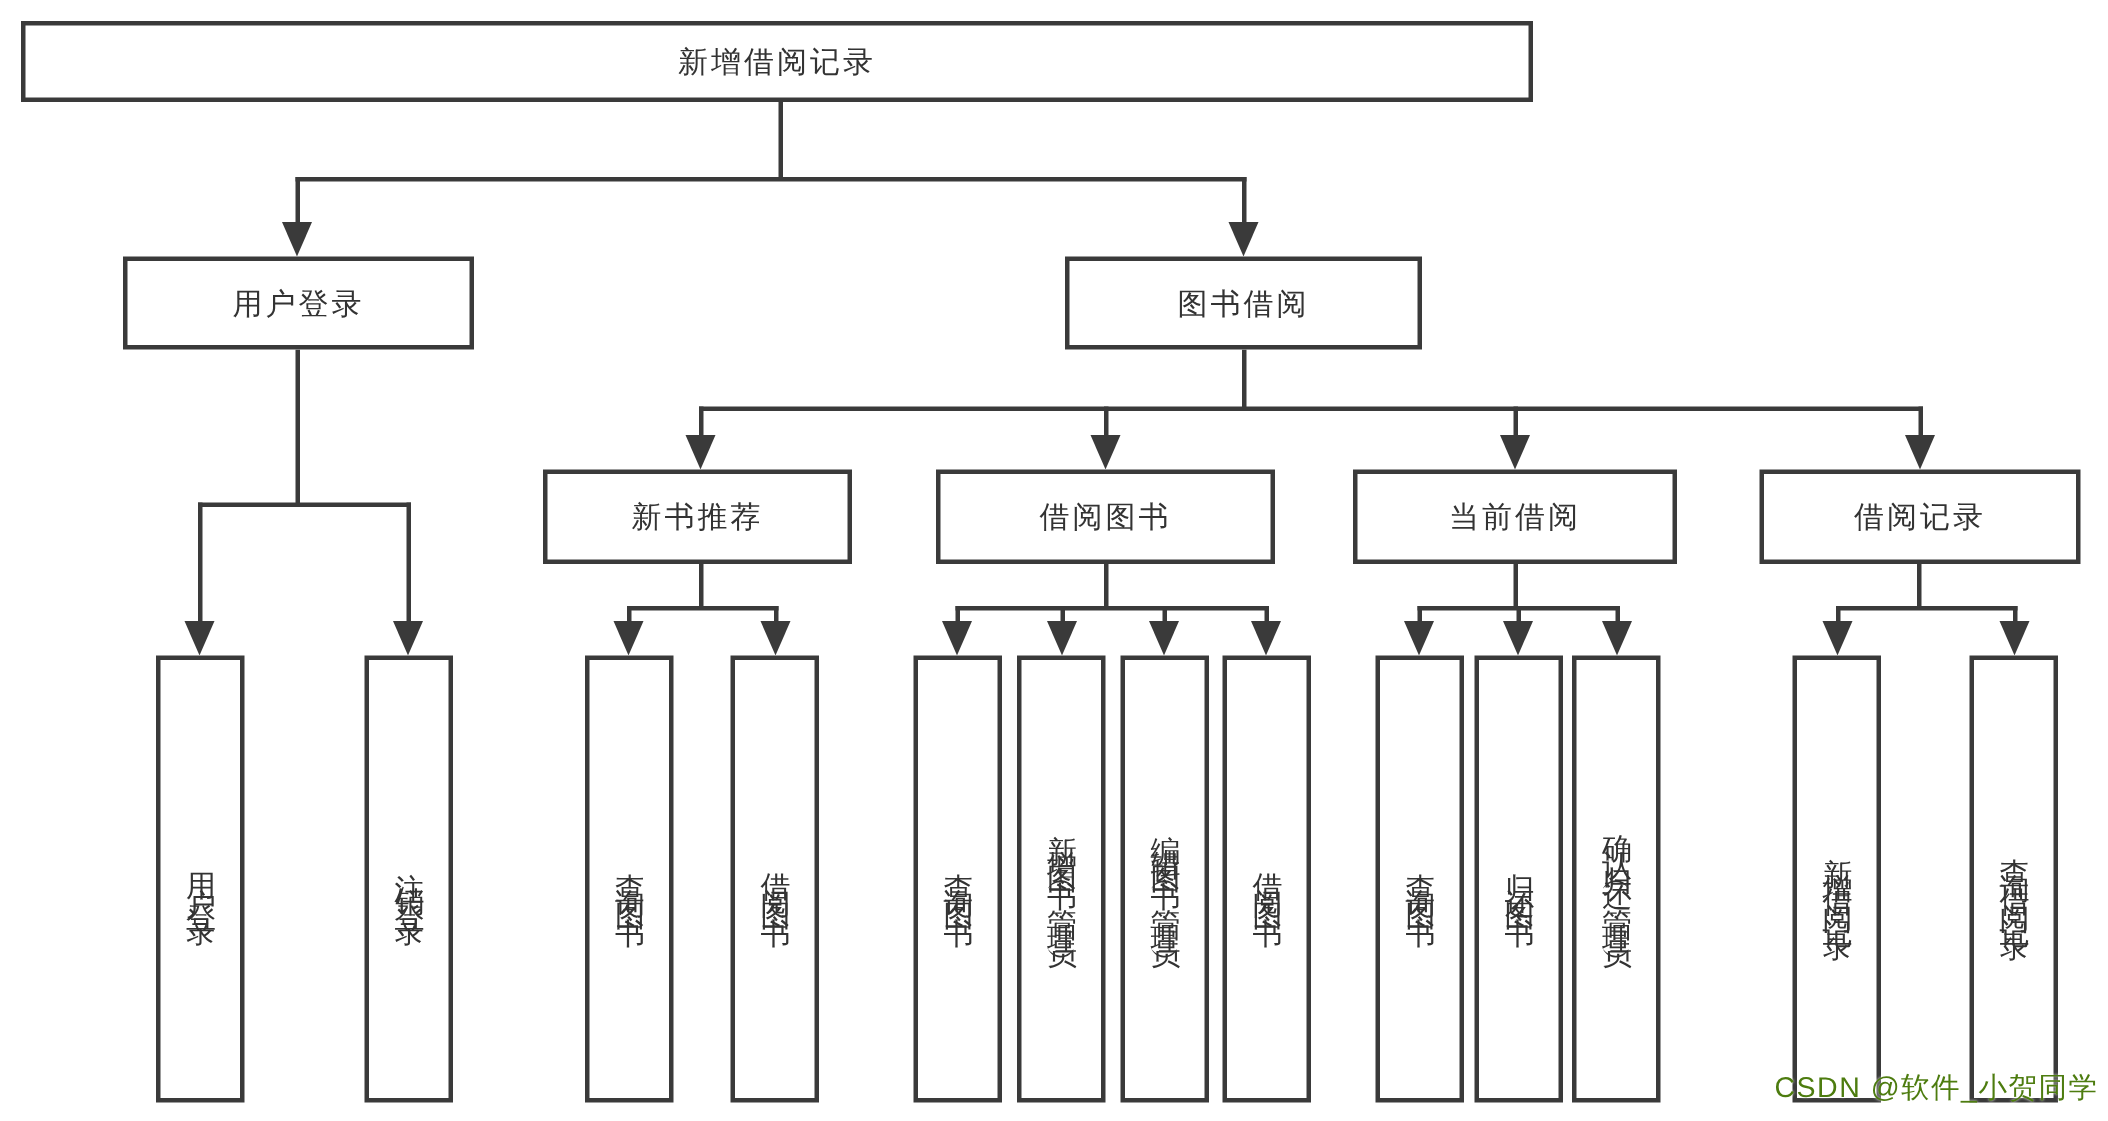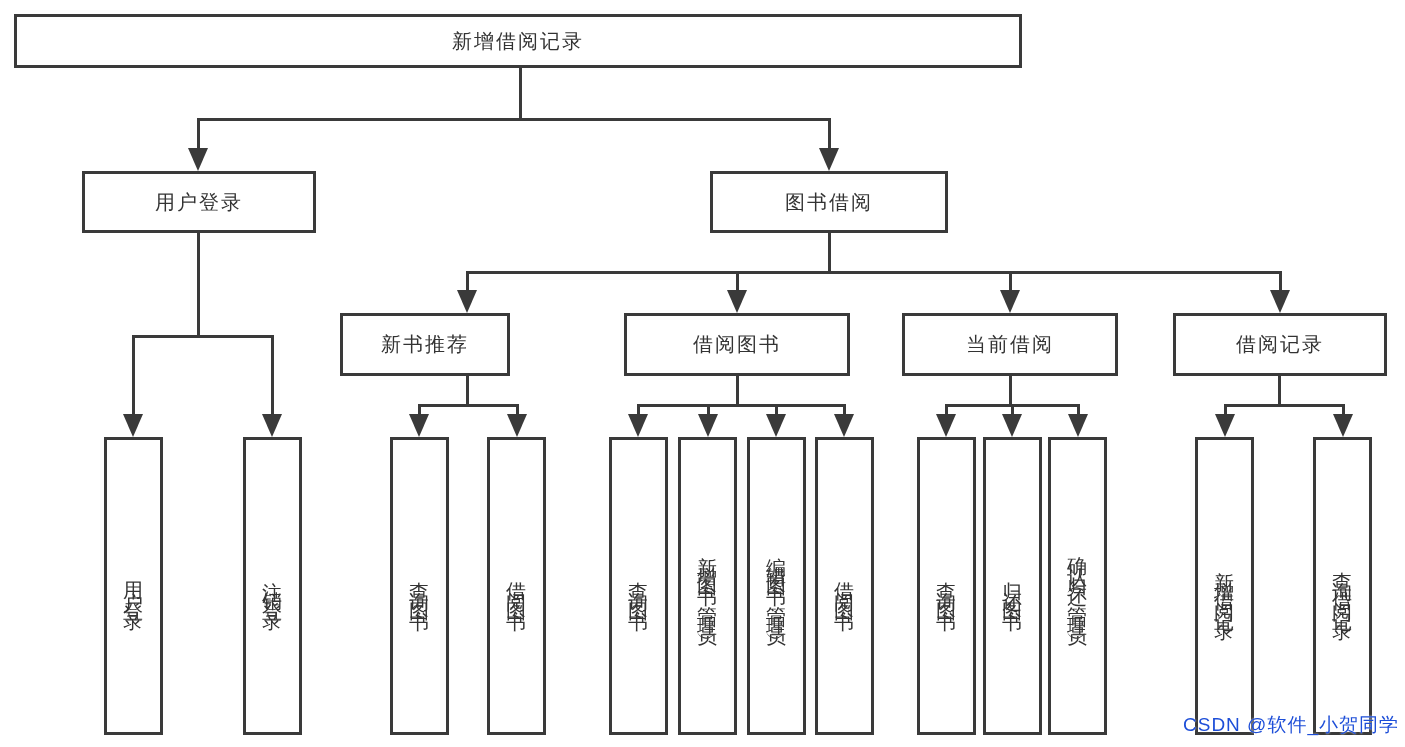--- a/index.html
+++ b/index.html
@@ -18,35 +18,35 @@
   }
   .hline{position:absolute;height:3px;background:#3a3a3a;z-index:1;}
   .vline{position:absolute;width:3px;background:#3a3a3a;z-index:1;}
   .arrow{
     position:absolute;width:0;height:0;z-index:1;
     border-left:10px solid transparent;border-right:10px solid transparent;
     border-top:23px solid #3a3a3a;
   }
   .watermark{
     position:absolute;left:1183px;top:712px;z-index:3;
-    font-size:19px;letter-spacing:1px;color:#1d4ed8;
+    font-size:19px;letter-spacing:1px;color:#4d7c0f;
     text-shadow:0 0 2px #ffffff;white-space:nowrap;
   }
 </style>
 </head>
 <body>
 
 <div class="stage">
 
   <div class="node" style="left:14px;top:14px;width:1008px;height:54px">新增借阅记录</div>
 
   <div class="node" style="left:82px;top:171px;width:234px;height:62px">用户登录</div>
   <div class="node" style="left:710px;top:171px;width:238px;height:62px">图书借阅</div>
 
-  <div class="node" style="left:340px;top:313px;width:170px;height:63px">新书推荐</div>
+  <div class="node" style="left:362px;top:313px;width:206px;height:63px">新书推荐</div>
   <div class="node" style="left:624px;top:313px;width:226px;height:63px">借阅图书</div>
   <div class="node" style="left:902px;top:313px;width:216px;height:63px">当前借阅</div>
   <div class="node" style="left:1173px;top:313px;width:214px;height:63px">借阅记录</div>
 
   <div class="node vnode" style="left:104px;top:437px;width:59px;height:298px">用户登录</div>
   <div class="node vnode" style="left:243px;top:437px;width:59px;height:298px">注销登录</div>
 
   <div class="node vnode" style="left:390px;top:437px;width:59px;height:298px">查询图书</div>
   <div class="node vnode" style="left:487px;top:437px;width:59px;height:298px">借阅图书</div>
 

